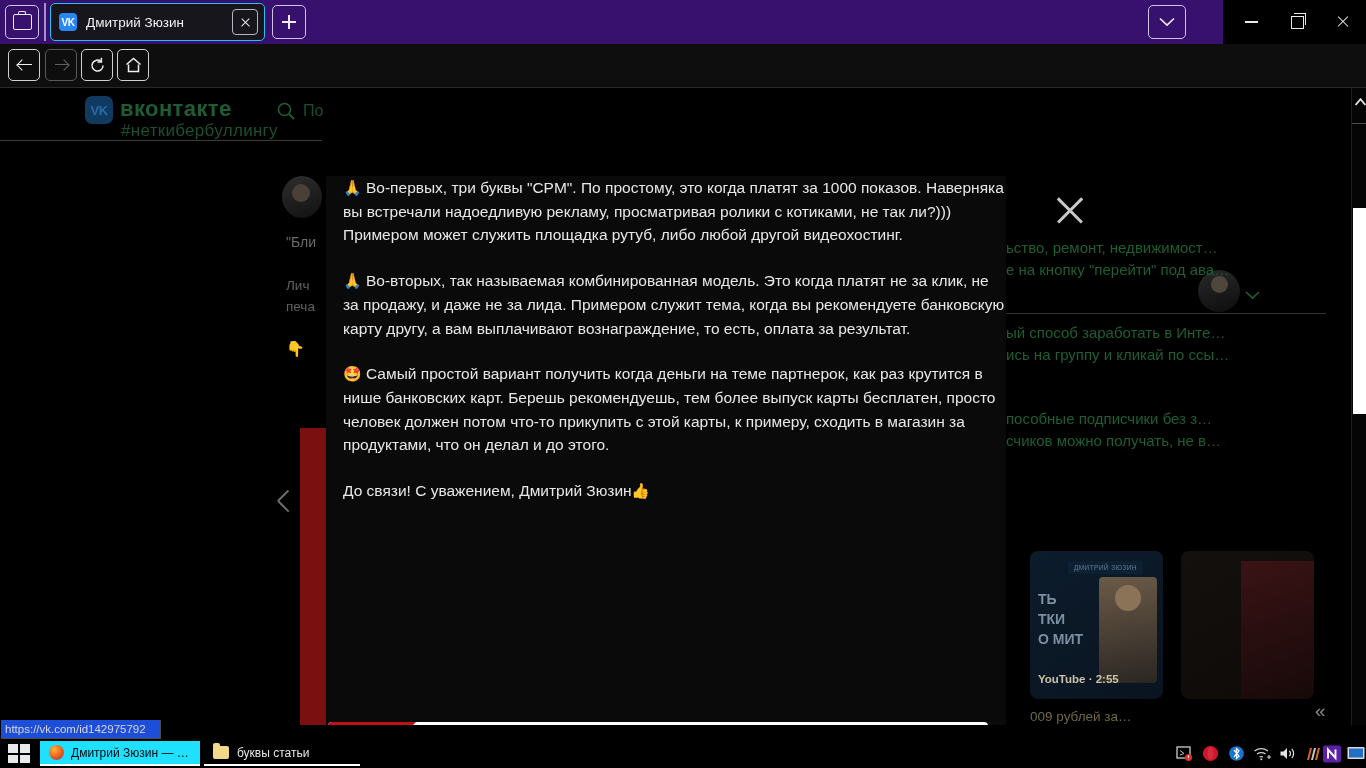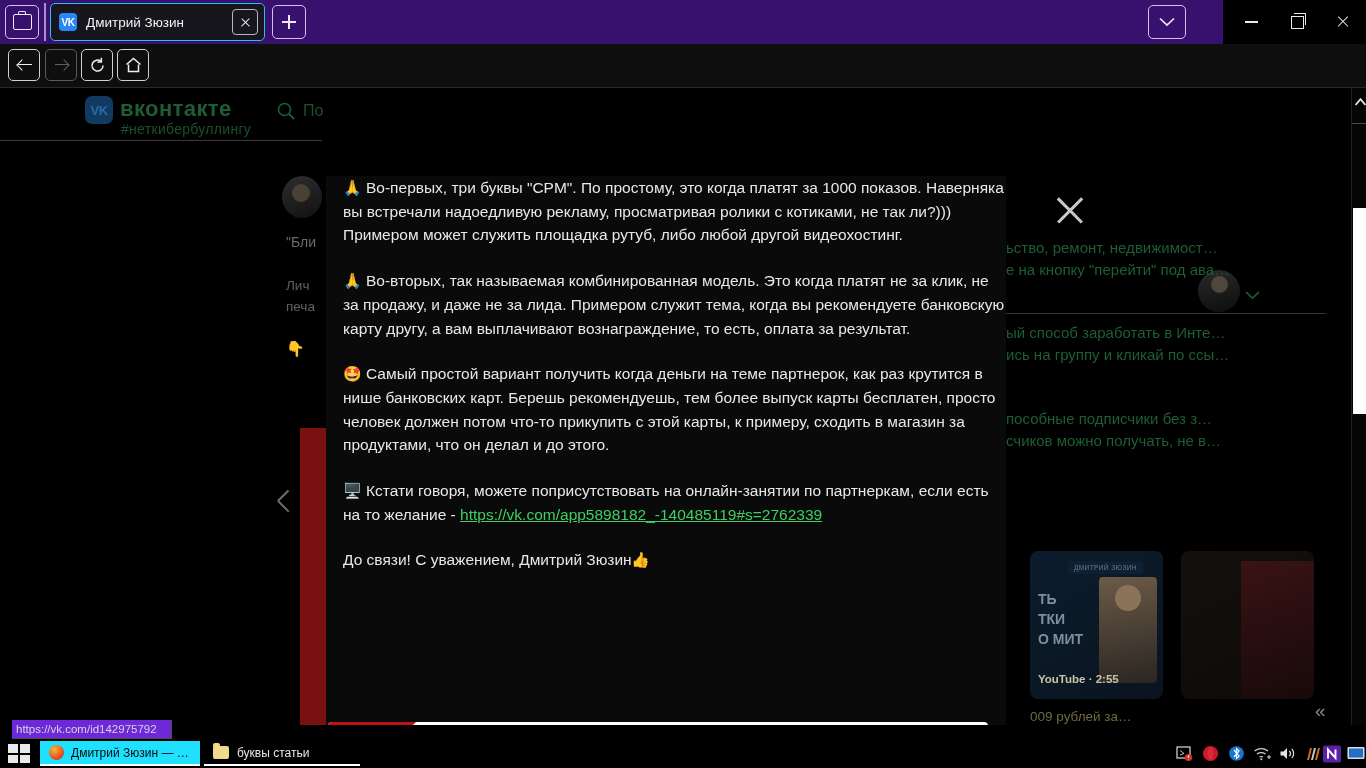--- a/index.html
+++ b/index.html
@@ -93,21 +93,21 @@
   .burger i:nth-child(1){top:0;} .burger i:nth-child(2){top:4.8px;} .burger i:nth-child(3){top:9.6px;}
 
   
   .page{position:absolute;left:0;top:88px;width:1351px;height:637px;background:#000;overflow:hidden;}
   .vk-header{position:absolute;left:0;top:0;width:322px;height:52px;
     display:flex;align-items:center;}
   .vk-logo-box{position:absolute;left:85px;top:8px;width:28px;height:28px;border-radius:7px;
     background:#103a60;display:flex;align-items:center;justify-content:center;}
   .vk-logo-box span{color:#2a6aa8;font-size:13px;font-weight:bold;letter-spacing:-0.5px;}
   .vk-word{position:absolute;left:120px;top:8px;color:#1f5c34;font-size:22px;font-weight:bold;letter-spacing:0.4px;}
-  .vk-tag{position:absolute;left:121px;top:33px;color:#1d4f2e;font-size:14px;letter-spacing:0.3px;}
+  .vk-tag{position:absolute;left:121px;top:33px;color:#1d4f2e;font-size:17px;letter-spacing:0.3px;}
   .vk-search{position:absolute;left:276px;top:13px;width:20px;height:20px;}
   .vk-searchlabel{position:absolute;left:303px;top:14px;color:#1d4f2e;font-size:16px;}
   .vk-hr{position:absolute;left:0;top:52px;width:322px;height:1px;background:#3b3b3b;}
 
   
   .lcol{position:absolute;left:286px;top:88px;width:36px;}
   .lcol-av{width:40px;height:42px;border-radius:50%;background:linear-gradient(160deg,#2e2e2e,#111);
     position:relative;overflow:hidden;left:-4px;}
   .lcol-av:after{content:"";position:absolute;left:10px;top:8px;width:18px;height:18px;border-radius:50%;
     background:#4a4036;}
@@ -169,21 +169,21 @@
 
   .collapse{position:absolute;left:1315px;top:612px;color:#8a8a8a;font-size:19px;}
 
   
   .sbar{position:absolute;left:1351px;top:88px;width:15px;height:637px;background:#050505;border-left:1px solid #1e1e1e;}
   .sb-up{position:absolute;left:3px;top:4px;}
   .sb-thumb{position:absolute;left:1px;top:120px;width:13px;height:206px;background:#fff;}
   .sb-tick{position:absolute;left:0;top:35px;width:15px;height:1px;background:#4a4a4a;}
 
   
-  .status{position:absolute;left:12px;top:720px;width:160px;height:19px;background:#6d28d9;
+  .status{position:absolute;left:1px;top:720px;width:160px;height:19px;background:#1d4ed8;
     border:1px solid #4c4c4c;border-top:none;border-left:none;color:#d7d7d9;font-size:11.5px;
     display:flex;align-items:center;padding-left:4px;box-sizing:border-box;}
 
   
   .taskbar{position:absolute;left:0;top:739px;width:1366px;height:29px;background:#000;}
   .tb-start{position:absolute;left:8px;top:5px;width:22px;height:19px;display:grid;
     grid-template-columns:1fr 1fr;grid-template-rows:1fr 1fr;gap:2px;}
   .tb-start i{background:#e9e9ec;}
   .tb-task{position:absolute;top:2px;height:25px;display:flex;align-items:center;padding:0 9px;box-sizing:border-box;}
   .tb-t1{left:40px;width:160px;background:#1fe0ff;border-bottom:2px solid #fff;}
@@ -364,21 +364,20 @@
         <div class="chev right">
             <i></i>
             <i></i>
           </div>
       </div>
 
       <div class="post-body">
         <p class="post-p"><span class="emo">🙏</span><span> Во-первых, три буквы "CPM". По простому, это когда платят за 1000 показов. Наверняка вы встречали надоедливую рекламу, просматривая ролики с котиками, не так ли?))) Примером может служить площадка рутуб, либо любой другой видеохостинг.</span></p>
         <p class="post-p"><span class="emo">🙏</span><span> Во-вторых, так называемая комбинированная модель. Это когда платят не за клик, не за продажу, и даже не за лида. Примером служит тема, когда вы рекомендуете банковскую карту другу, а вам выплачивают вознаграждение, то есть, оплата за результат.</span></p>
         <p class="post-p"><span class="emo">🤩</span><span> Самый простой вариант получить когда деньги на теме партнерок, как раз крутится в нише банковских карт. Берешь рекомендуешь, тем более выпуск карты бесплатен, просто человек должен потом что-то прикупить с этой карты, к примеру, сходить в магазин за продуктами, что он делал и до этого.</span></p>
-        <p class="post-p"><span class="emo">🖥️</span><span> Кстати говоря, можете поприсутствовать на онлайн-занятии по партнеркам, если есть на то желание - </span><a class="post-link" href="#">https://vk.com/app5898182_-140485119#s=2762339</a></p>
         <p class="post-p"><span>До связи! С уважением, Дмитрий Зюзин</span><span class="emo">👍</span></p>
       </div>
 
       <div class="post-img">
         <div class="pi-c1"></div>
 
       </div>
     </div>
 
     <div class="vpanel">

